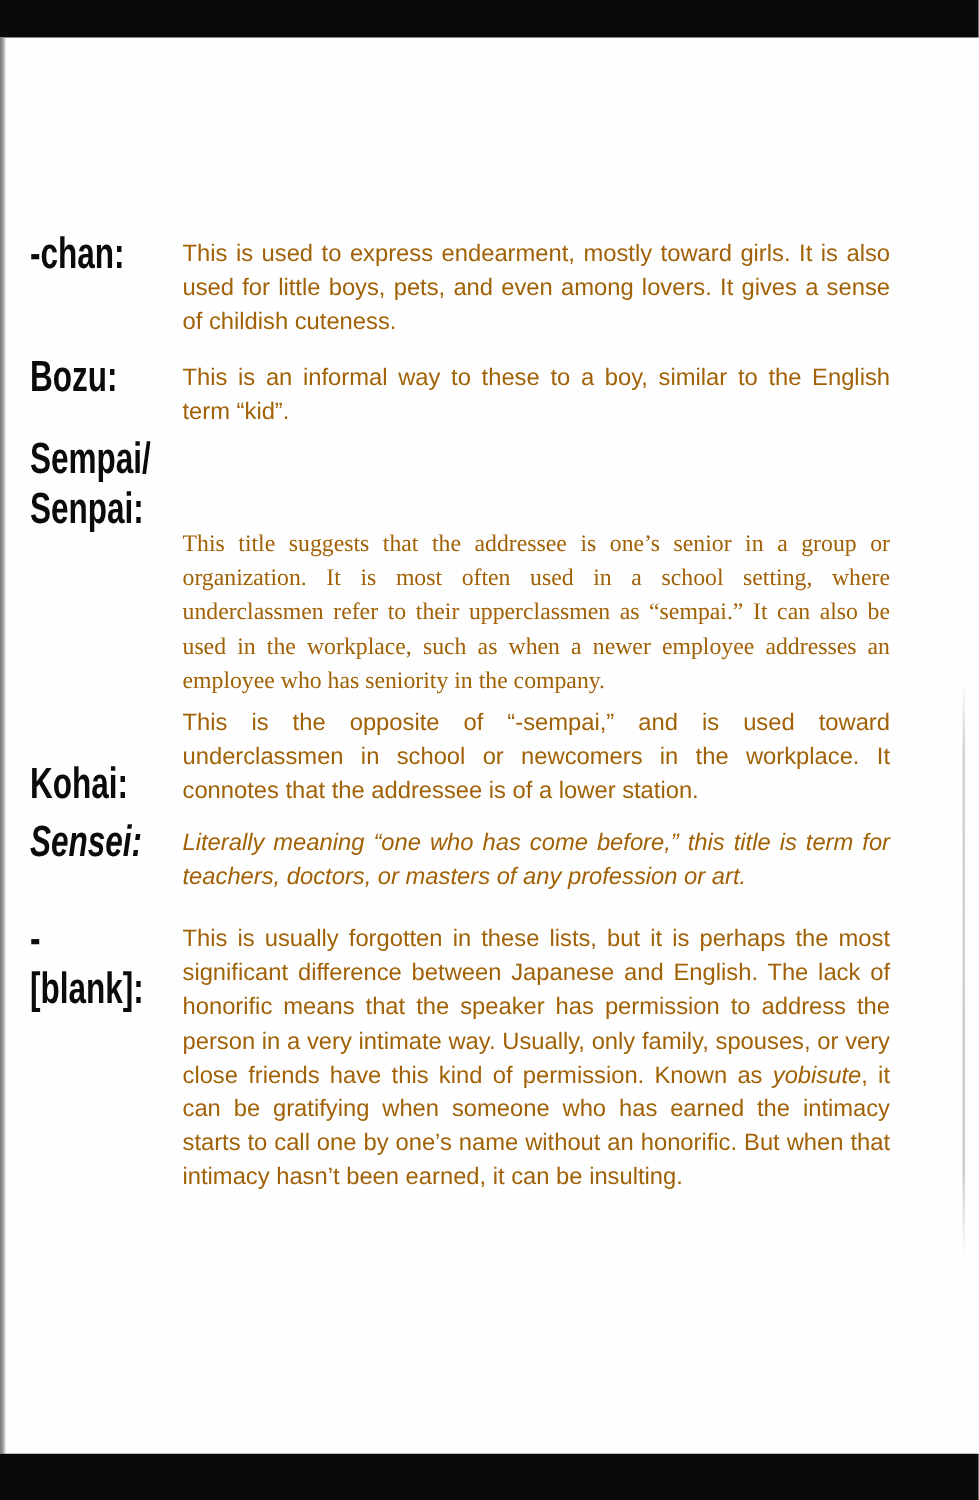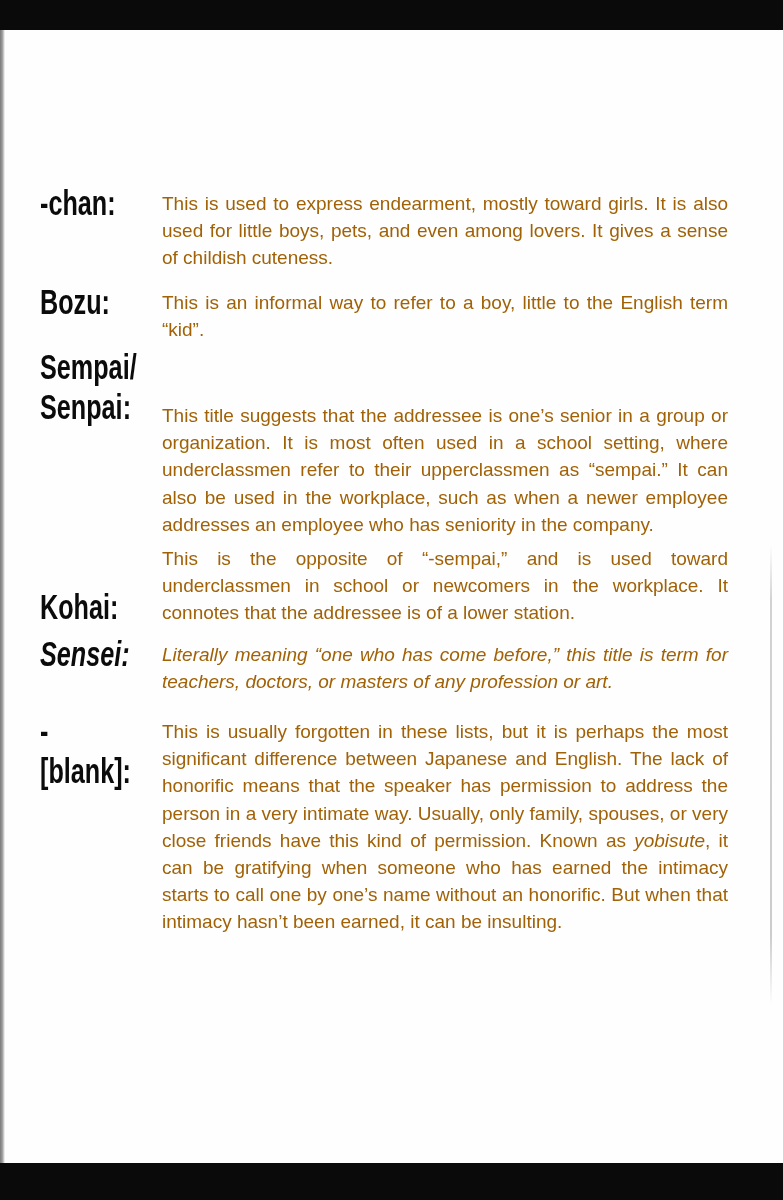--- a/index.html
+++ b/index.html
@@ -22,21 +22,21 @@
   .edge-bar.bottom { bottom: 0; height: 37px; }
   .left-edge {
     position: absolute; left: 0; top: 30px; bottom: 37px; width: 5px;
     background: linear-gradient(to right, #7a7a7a 0%, #9a9a9a 45%, rgba(255,255,255,0) 100%);
   }
   .right-line {
     position: absolute; left: 770px; top: 545px; height: 460px; width: 2px;
     background: linear-gradient(to bottom, rgba(200,200,200,0) 0%, #d2d2d2 12%, #cccccc 85%, rgba(200,200,200,0) 100%);
   }
   .content {
-    position: absolute; left: 40px; top: 190px; width: 688px;
+    position: absolute; left: 24px; top: 190px; width: 688px;
   }
   .entry { display: flex; align-items: flex-start; }
   .term {
     flex: 0 0 122px; width: 122px;
     margin-top: -7px;
     font-family: "Liberation Sans", sans-serif;
     font-weight: 700;
     font-size: 35px; line-height: 40px;
     letter-spacing: 0;
     color: #0b0b0b;
@@ -47,21 +47,21 @@
   .def {
     width: 566px;
     font-size: 19px; line-height: 27.2px;
     color: #a16207;
     text-align: justify;
   }
   .def em { font-style: italic; }
   .entry.e1 { margin-bottom: 17px; }
   .entry.e2 { margin-bottom: 11px; justify-content: center; }
   .entry.e3 { margin-bottom: 7px; }
-  .entry.e3 .def { margin-top: 48px; }
+  .entry.e3 .def { margin-top: 68px; font-family: Liberation Serif, serif; }
   .entry.e4 { margin-bottom: 14px; align-items: flex-end; }
   .entry.e5 { margin-bottom: 23px; font-style: italic; }
 </style>
 </head>
 <body>
 
 <div class="page">
 
   <div class="edge-bar top"></div>
   <div class="left-edge"></div>
@@ -69,21 +69,21 @@
 
   <div class="content">
 
     <div class="entry e1">
       <div class="term">-chan:</div>
       <div class="def">This is used to express endearment, mostly toward girls. It is also used for little boys, pets, and even among lovers. It gives a sense of childish cuteness.</div>
     </div>
 
     <div class="entry e2">
       <div class="term">Bozu:</div>
-      <div class="def">This is an informal way to refer to a boy, little to the English term “kid”.</div>
+      <div class="def">This is an informal way to these to a boy, similar to the English term “kid”.</div>
     </div>
 
     <div class="entry e3">
       <div class="term">Sempai/
 Senpai:</div>
       <div class="def">This title suggests that the addressee is one’s senior in a group or organization. It is most often used in a school setting, where underclassmen refer to their upperclassmen as “sempai.” It can also be used in the workplace, such as when a newer employee addresses an employee who has seniority in the company.</div>
     </div>
 
     <div class="entry e4">
       <div class="term">Kohai:</div>

